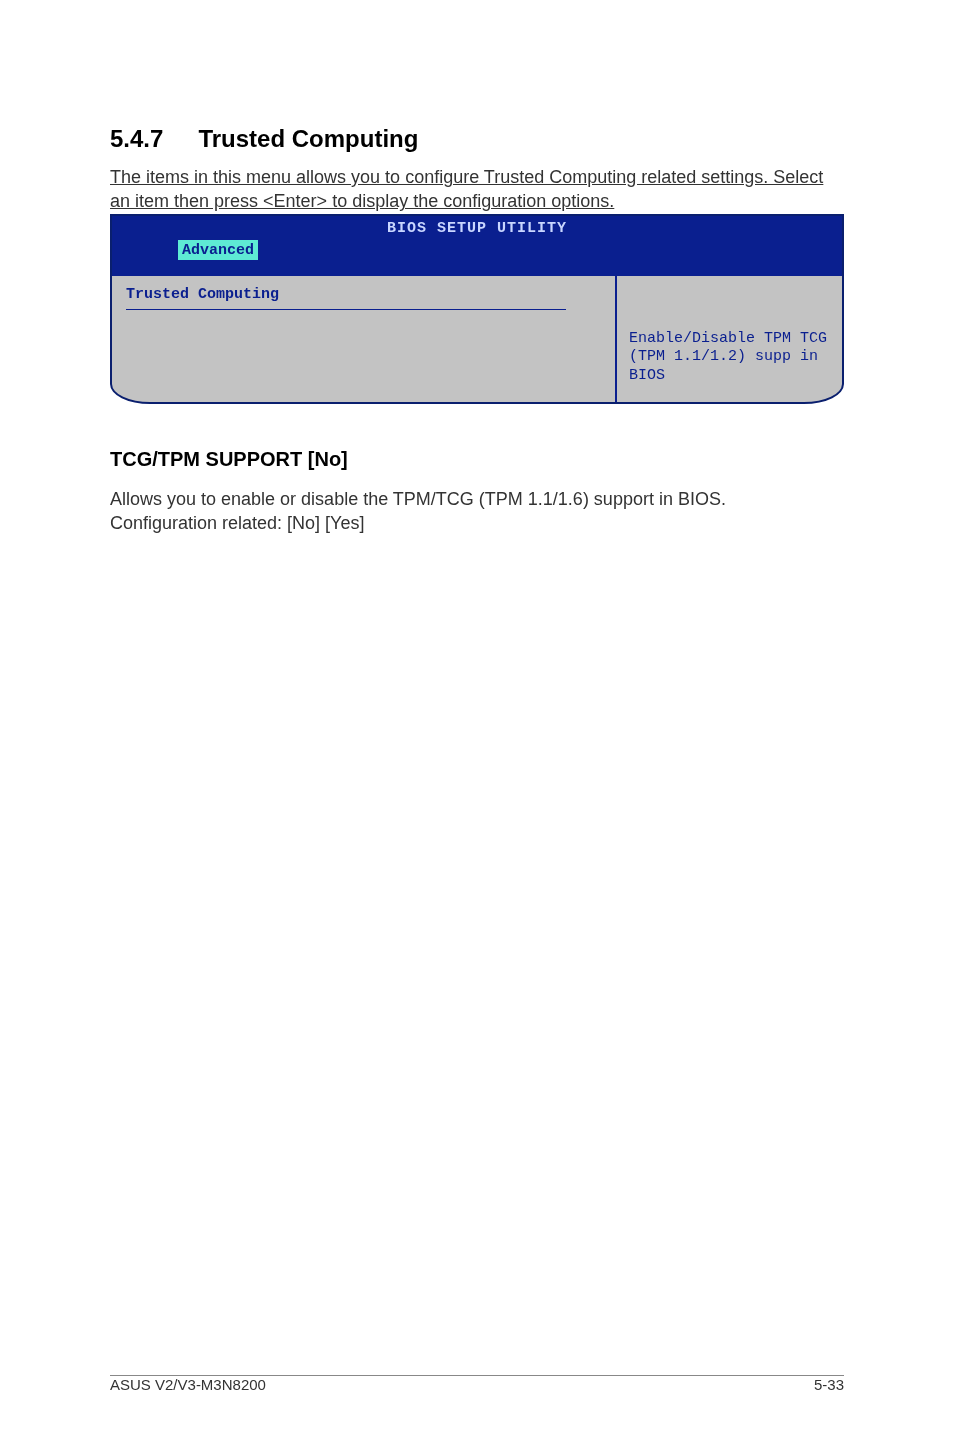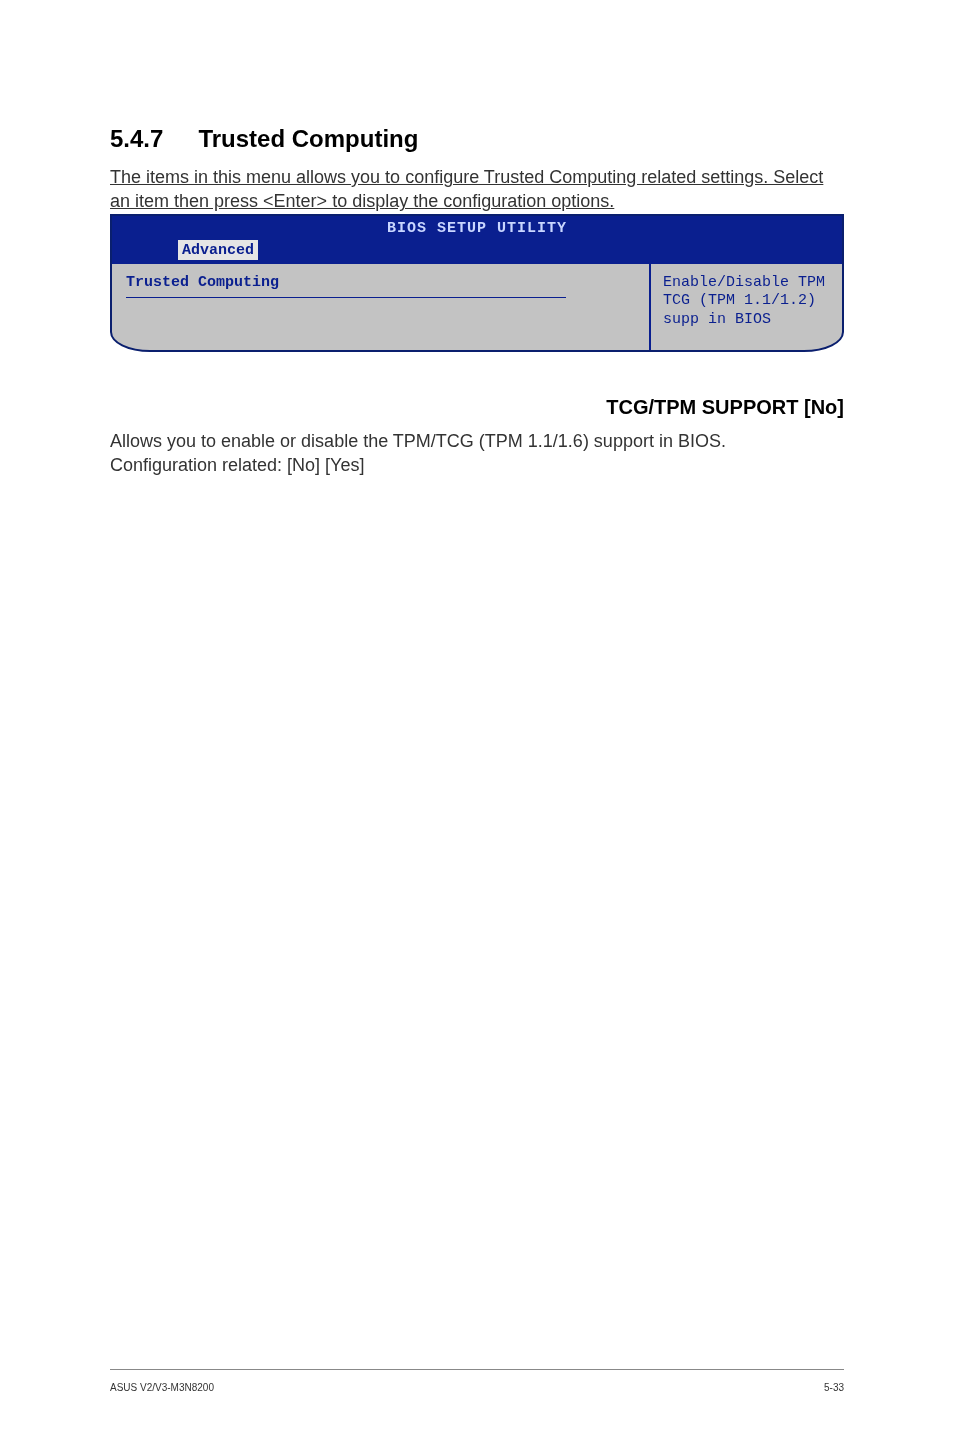--- a/index.html
+++ b/index.html
@@ -38,38 +38,38 @@
       border: 2px solid #0a1f6e;
       border-radius: 0 0 40px 40px / 0 0 20px 20px;
       background: #c3c3c3;
       overflow: hidden;
       margin-bottom: 44px;
     }
     .bios-header {
       background: #0a1f8f;
       color: #fff;
       position: relative;
-      height: 48px;
+      height: 60px;
     }
     .bios-title {
       position: absolute;
       left: 50%;
       top: 4px;
       transform: translateX(-50%);
       font-family: "Courier New", monospace;
       font-weight: bold;
       font-size: 15px;
       color: #c9d6ff;
       letter-spacing: 1px;
     }
     .bios-tab {
       position: absolute;
       left: 66px;
       top: 24px;
-      background: #e5e5e5;
+      background: #5eead4;
       color: #0a1f8f;
       font-family: "Courier New", monospace;
       font-weight: bold;
       font-size: 15px;
       padding: 2px 4px 0 4px;
       line-height: 18px;
     }
     .bios-body {
       display: flex;
       padding: 0;
@@ -103,49 +103,49 @@
       white-space: pre;
     }
     .bios-left .opt-value {
       white-space: pre;
     }
     .bios-divider {
       width: 2px;
       background: #0a1f8f;
     }
     .bios-right {
-      width: 191px;
-      padding: 10px 12px 10px 12px;
+      width: 225px;
+      padding: 10px 12px 16px 12px;
       font-family: "Courier New", monospace;
       color: #0a1f8f;
       font-size: 15px;
       line-height: 1.25;
+      margin-top: 44px;
     }
     .sub-heading {
       font-size: 20px;
       font-weight: bold;
       color: #000;
-      margin-bottom: 10px;
-      text-align: right;
+      margin-bottom: 16px;
     }
     .sub-desc {
       font-size: 18px;
       color: #333;
       line-height: 1.35;
     }
     .footer {
       position: absolute;
       bottom: 45px;
       left: 110px;
       right: 110px;
       border-top: 1px solid #888;
-      padding-top: 12px;
+      padding-top: 0;
       display: flex;
       justify-content: space-between;
-      font-size: 10px;
+      font-size: 15px;
       color: #333;
     }
   </style>
 </head>
 <body>
 
 <h2 class="section-heading">
   <span class="num">5.4.7</span><span>Trusted Computing</span>
 </h2>
 

